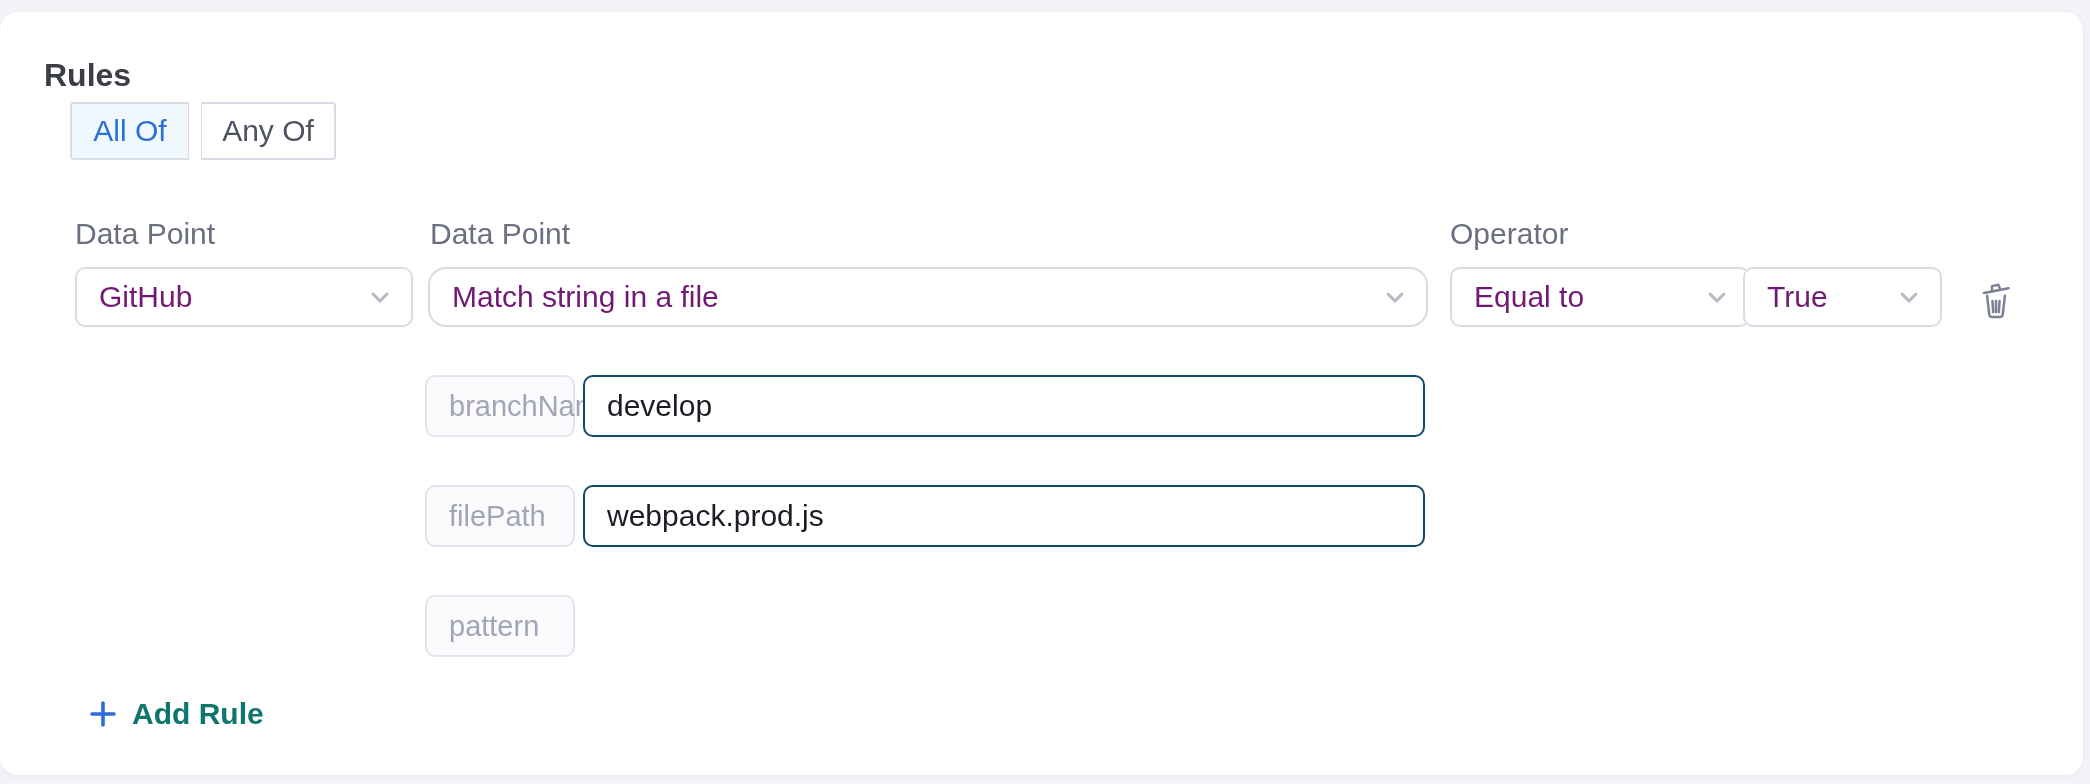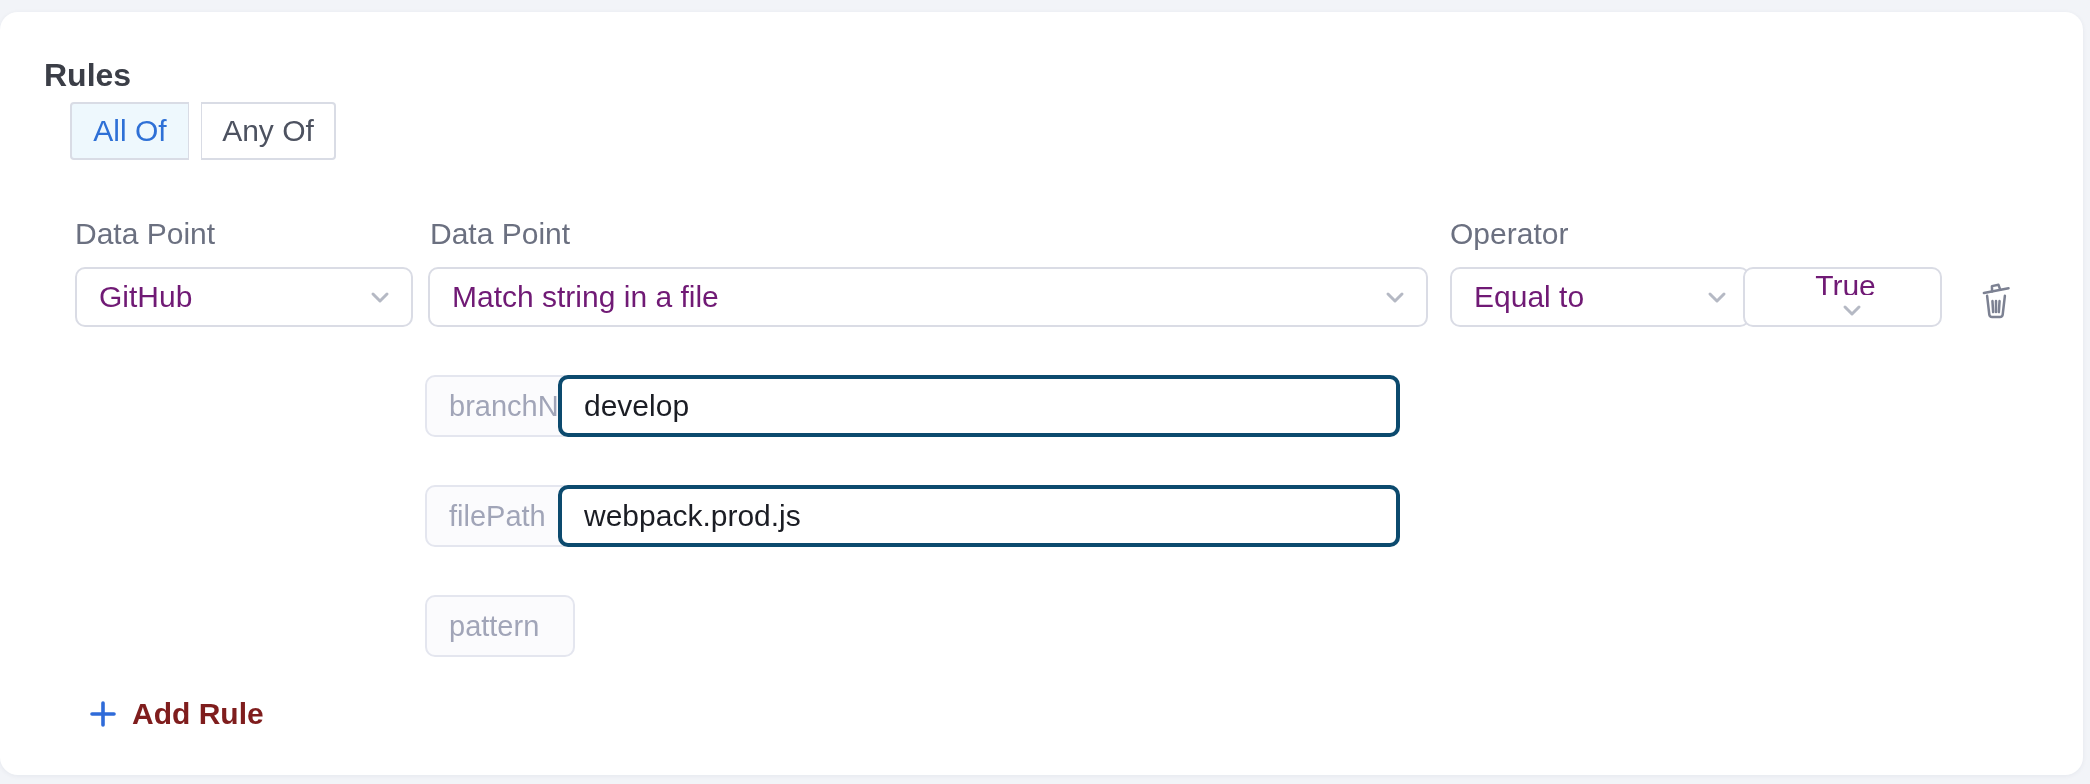--- a/index.html
+++ b/index.html
@@ -48,56 +48,56 @@
     position: absolute; top: 255px; height: 60px;
     background: #fff; border: 2px solid #dadce5; border-radius: 10px;
     display: flex; align-items: center; justify-content: space-between;
     padding: 0 16px 0 22px; cursor: pointer;
   }
   .select .select-value {
     font-size: 30px; color: #701a75;
     white-space: nowrap; overflow: hidden;
   }
   .select-data-source { left: 75px;   width: 338px; }
-  .select-data-point  { left: 428px;  width: 1000px; }
+  .select-data-point  { left: 428px;  width: 1000px; border-radius: 18px; }
   .select-operator    { left: 1450px; width: 300px; }
-  .select-op-value    { left: 1743px; width: 199px; flex-direction: column; }
+  .select-op-value    { left: 1743px; width: 199px; }
   .chevron { flex: 0 0 auto; margin-left: 12px; }
   
   .delete-btn {
     position: absolute; left: 1972px; top: 263px;
     width: 48px; height: 48px;
     background: none; border: none; cursor: pointer;
     display: flex; align-items: center; justify-content: center;
   }
   
   .param-row { position: absolute; left: 0; width: 100%; height: 62px; }
   .param-row.r0 { top: 363px; }
   .param-row.r1 { top: 473px; }
   .param-row.r2 { top: 583px; padding-left: 23px; }
   .param-key {
     position: absolute; left: 425px; top: 0; width: 150px; height: 62px;
     background: #fbfbfd; border: 2px solid #e4e6ef; border-radius: 10px;
     display: flex; align-items: center; padding-left: 22px;
     font-size: 29px; color: #a1a5b8;
   }
   .param-value {
-    position: absolute; left: 558px; top: 0; width: 842px; height: 62px;
-    background: #fff; border: 4px solid #0c4a6e; border-radius: 10px;
+    position: absolute; left: 583px; top: 0; width: 842px; height: 62px;
+    background: #fff; border: 2px solid #0c4a6e; border-radius: 10px;
     padding: 0 20px 0 22px;
     font-size: 30px; color: #1b1d24;
     font-family: "Liberation Sans", sans-serif;
     outline: none;
   }
   
   .add-rule {
     position: absolute; left: 88px; top: 682px; height: 40px;
     display: flex; align-items: center; gap: 14px;
     background: none; border: none; cursor: pointer;
-    color: #7f1d1d; font-size: 30px; font-weight: 600;
+    color: #0f766e; font-size: 30px; font-weight: 600;
     font-family: "Liberation Sans", sans-serif;
   }
 </style>
 </head>
 <body>
 
 <div class="card">
 
   <div class="heading">Rules</div>
 

